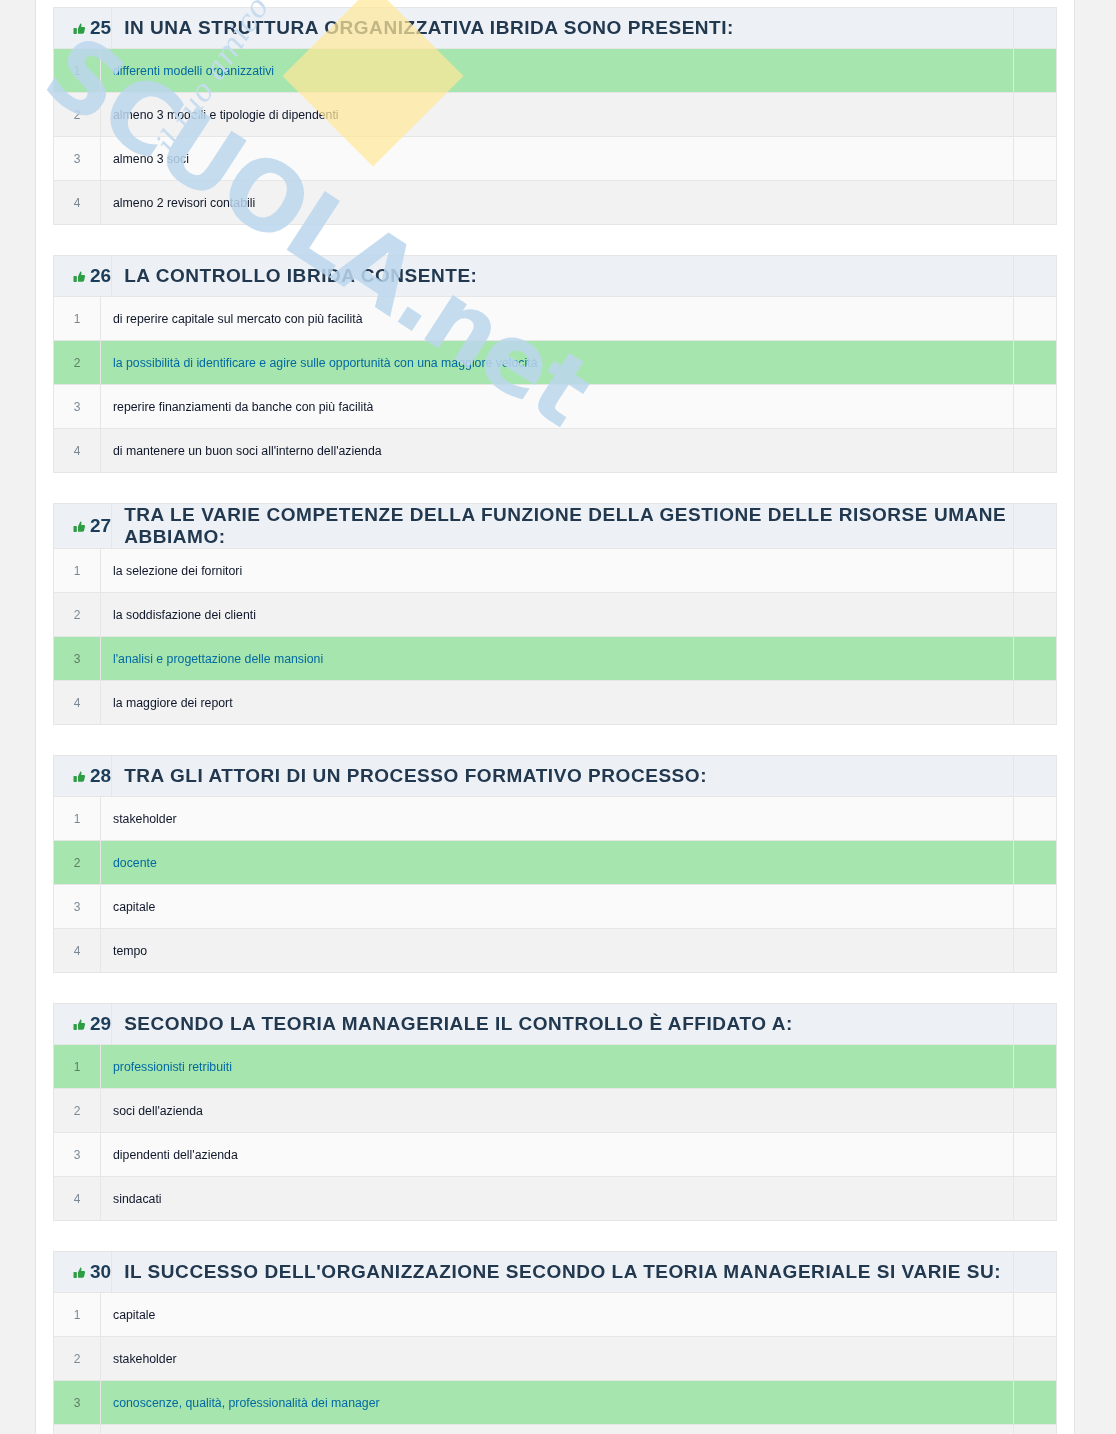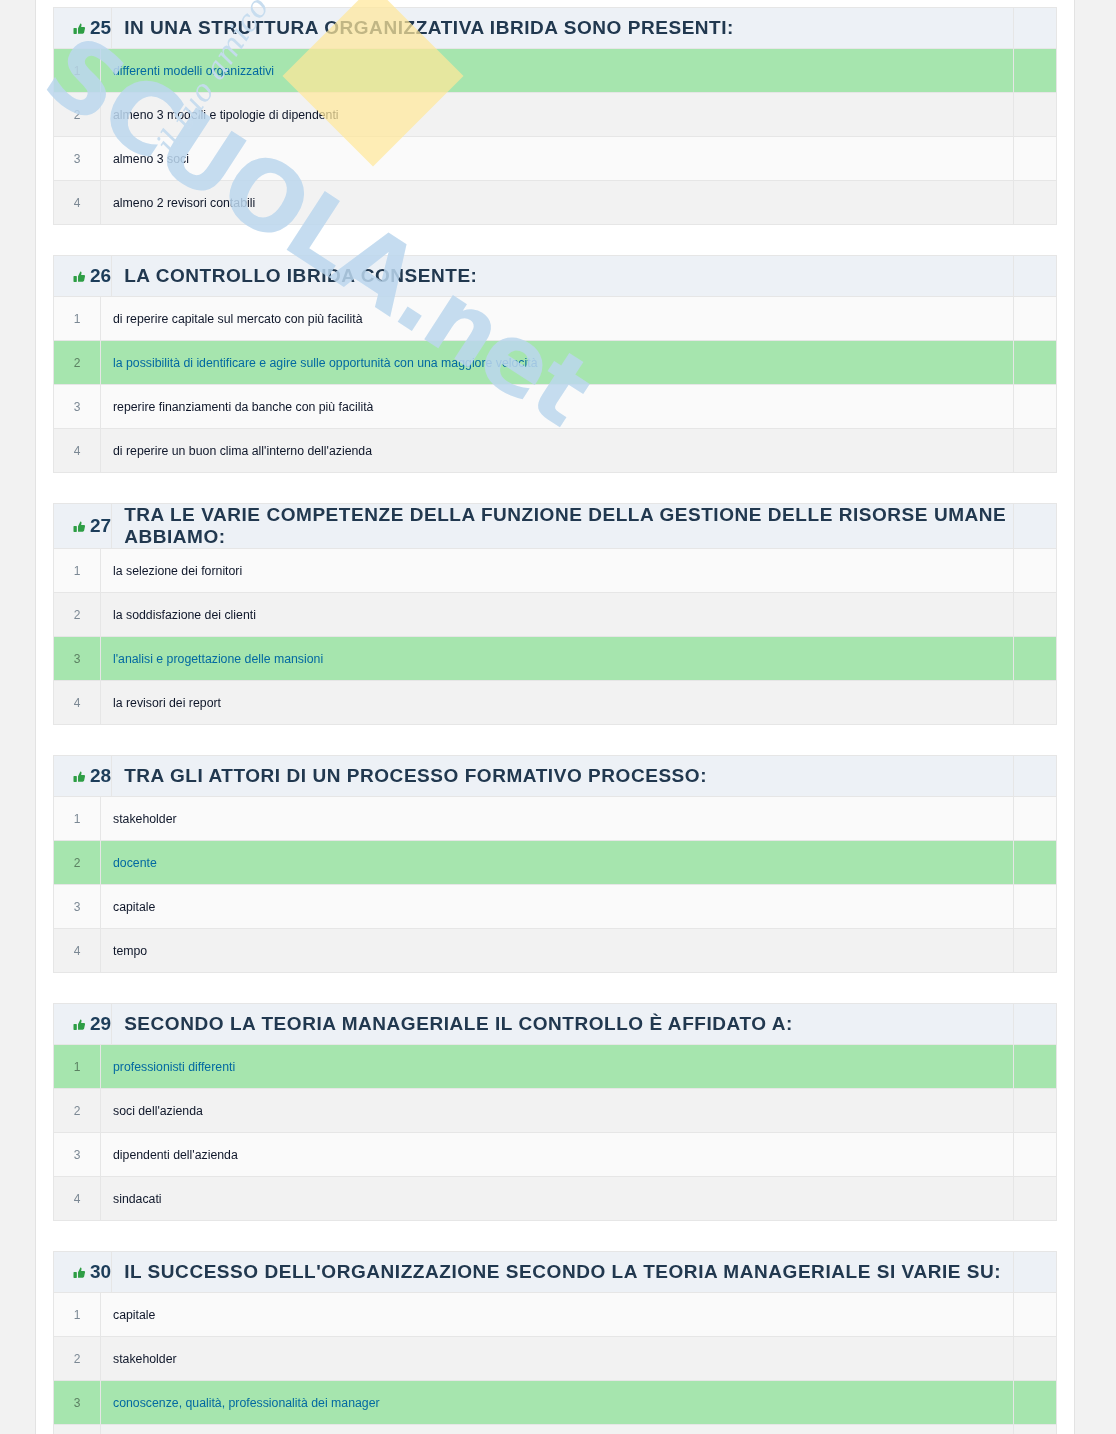--- a/index.html
+++ b/index.html
@@ -227,21 +227,21 @@
           <div class="cell-txt">la possibilità di identificare e agire sulle opportunità con una maggiore velocità</div>
           <div class="cell-end"></div>
         </div>
         <div class="q-row row-odd">
           <div class="cell-num">3</div>
           <div class="cell-txt">reperire finanziamenti da banche con più facilità</div>
           <div class="cell-end"></div>
         </div>
         <div class="q-row row-even">
           <div class="cell-num">4</div>
-          <div class="cell-txt">di reperire un buon clima all'interno dell'azienda</div>
+          <div class="cell-txt">di mantenere un buon soci all'interno dell'azienda</div>
           <div class="cell-end"></div>
         </div>
       </div>
       <div class="q-block">
         <div class="q-row q-head">
           <div class="cell-num">
             <span class="thumb-icon">
               <svg viewBox="0 0 16 16" width="13" height="13" aria-hidden="true">
                 <path fill="#2e9e45" d="M6.2 6.6 9.1.6c.6-.1 1.2.3 1.3.9l.1 1.1-.5 2.3h3.4c.9 0 1.6.8 1.4 1.7l-1.1 5.2c-.2.8-.9 1.4-1.7 1.4H6.2V6.6z"></path>
                 <rect fill="#2e9e45" x="0.6" y="6.3" width="4.1" height="7.1" rx=".7"></rect>
@@ -262,21 +262,21 @@
           <div class="cell-txt">la soddisfazione dei clienti</div>
           <div class="cell-end"></div>
         </div>
         <div class="q-row row-correct">
           <div class="cell-num">3</div>
           <div class="cell-txt">l'analisi e progettazione delle mansioni</div>
           <div class="cell-end"></div>
         </div>
         <div class="q-row row-even">
           <div class="cell-num">4</div>
-          <div class="cell-txt">la revisori dei report</div>
+          <div class="cell-txt">la maggiore dei report</div>
           <div class="cell-end"></div>
         </div>
       </div>
       <div class="q-block">
         <div class="q-row q-head">
           <div class="cell-num">
             <span class="thumb-icon">
               <svg viewBox="0 0 16 16" width="13" height="13" aria-hidden="true">
                 <path fill="#2e9e45" d="M6.2 6.6 9.1.6c.6-.1 1.2.3 1.3.9l.1 1.1-.5 2.3h3.4c.9 0 1.6.8 1.4 1.7l-1.1 5.2c-.2.8-.9 1.4-1.7 1.4H6.2V6.6z"></path>
                 <rect fill="#2e9e45" x="0.6" y="6.3" width="4.1" height="7.1" rx=".7"></rect>
@@ -317,21 +317,21 @@
                 <rect fill="#2e9e45" x="0.6" y="6.3" width="4.1" height="7.1" rx=".7"></rect>
               </svg>
             </span>
             <span>29</span>
           </div>
           <div class="cell-txt">SECONDO LA TEORIA MANAGERIALE IL CONTROLLO È AFFIDATO A:</div>
           <div class="cell-end"></div>
         </div>
         <div class="q-row row-correct">
           <div class="cell-num">1</div>
-          <div class="cell-txt">professionisti differenti</div>
+          <div class="cell-txt">professionisti retribuiti</div>
           <div class="cell-end"></div>
         </div>
         <div class="q-row row-even">
           <div class="cell-num">2</div>
           <div class="cell-txt">soci dell'azienda</div>
           <div class="cell-end"></div>
         </div>
         <div class="q-row row-odd">
           <div class="cell-num">3</div>
           <div class="cell-txt">dipendenti dell'azienda</div>

